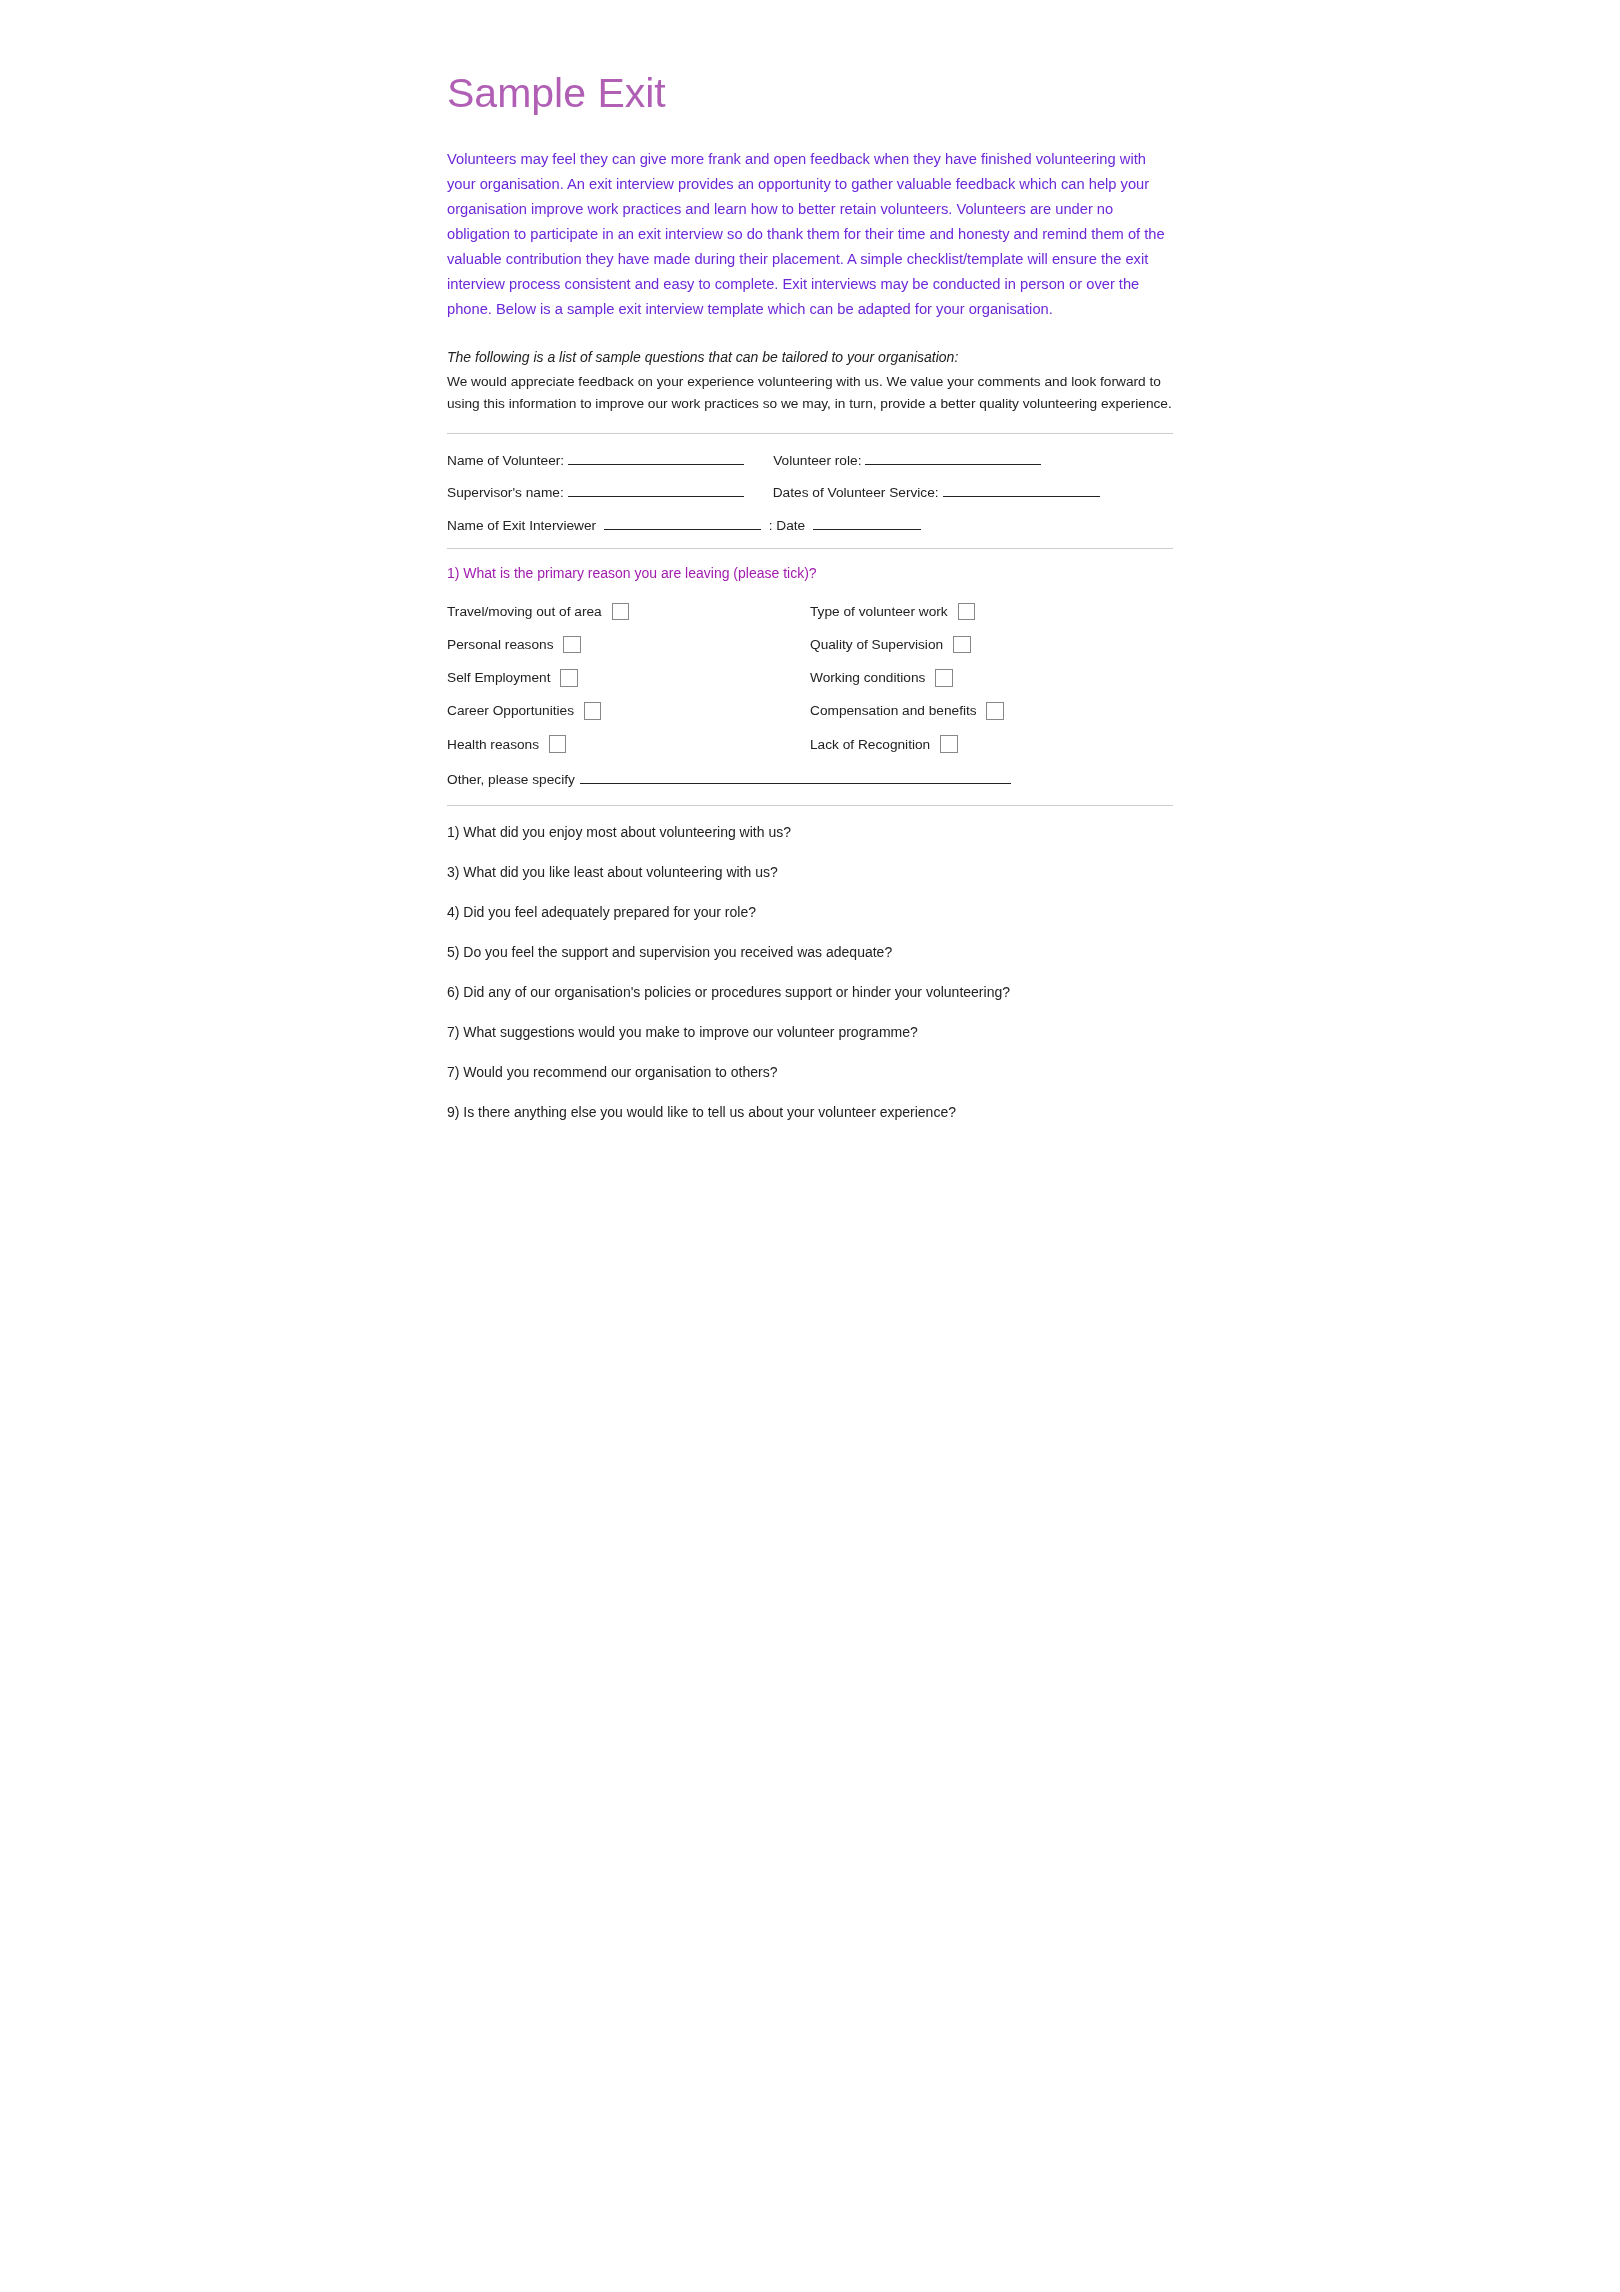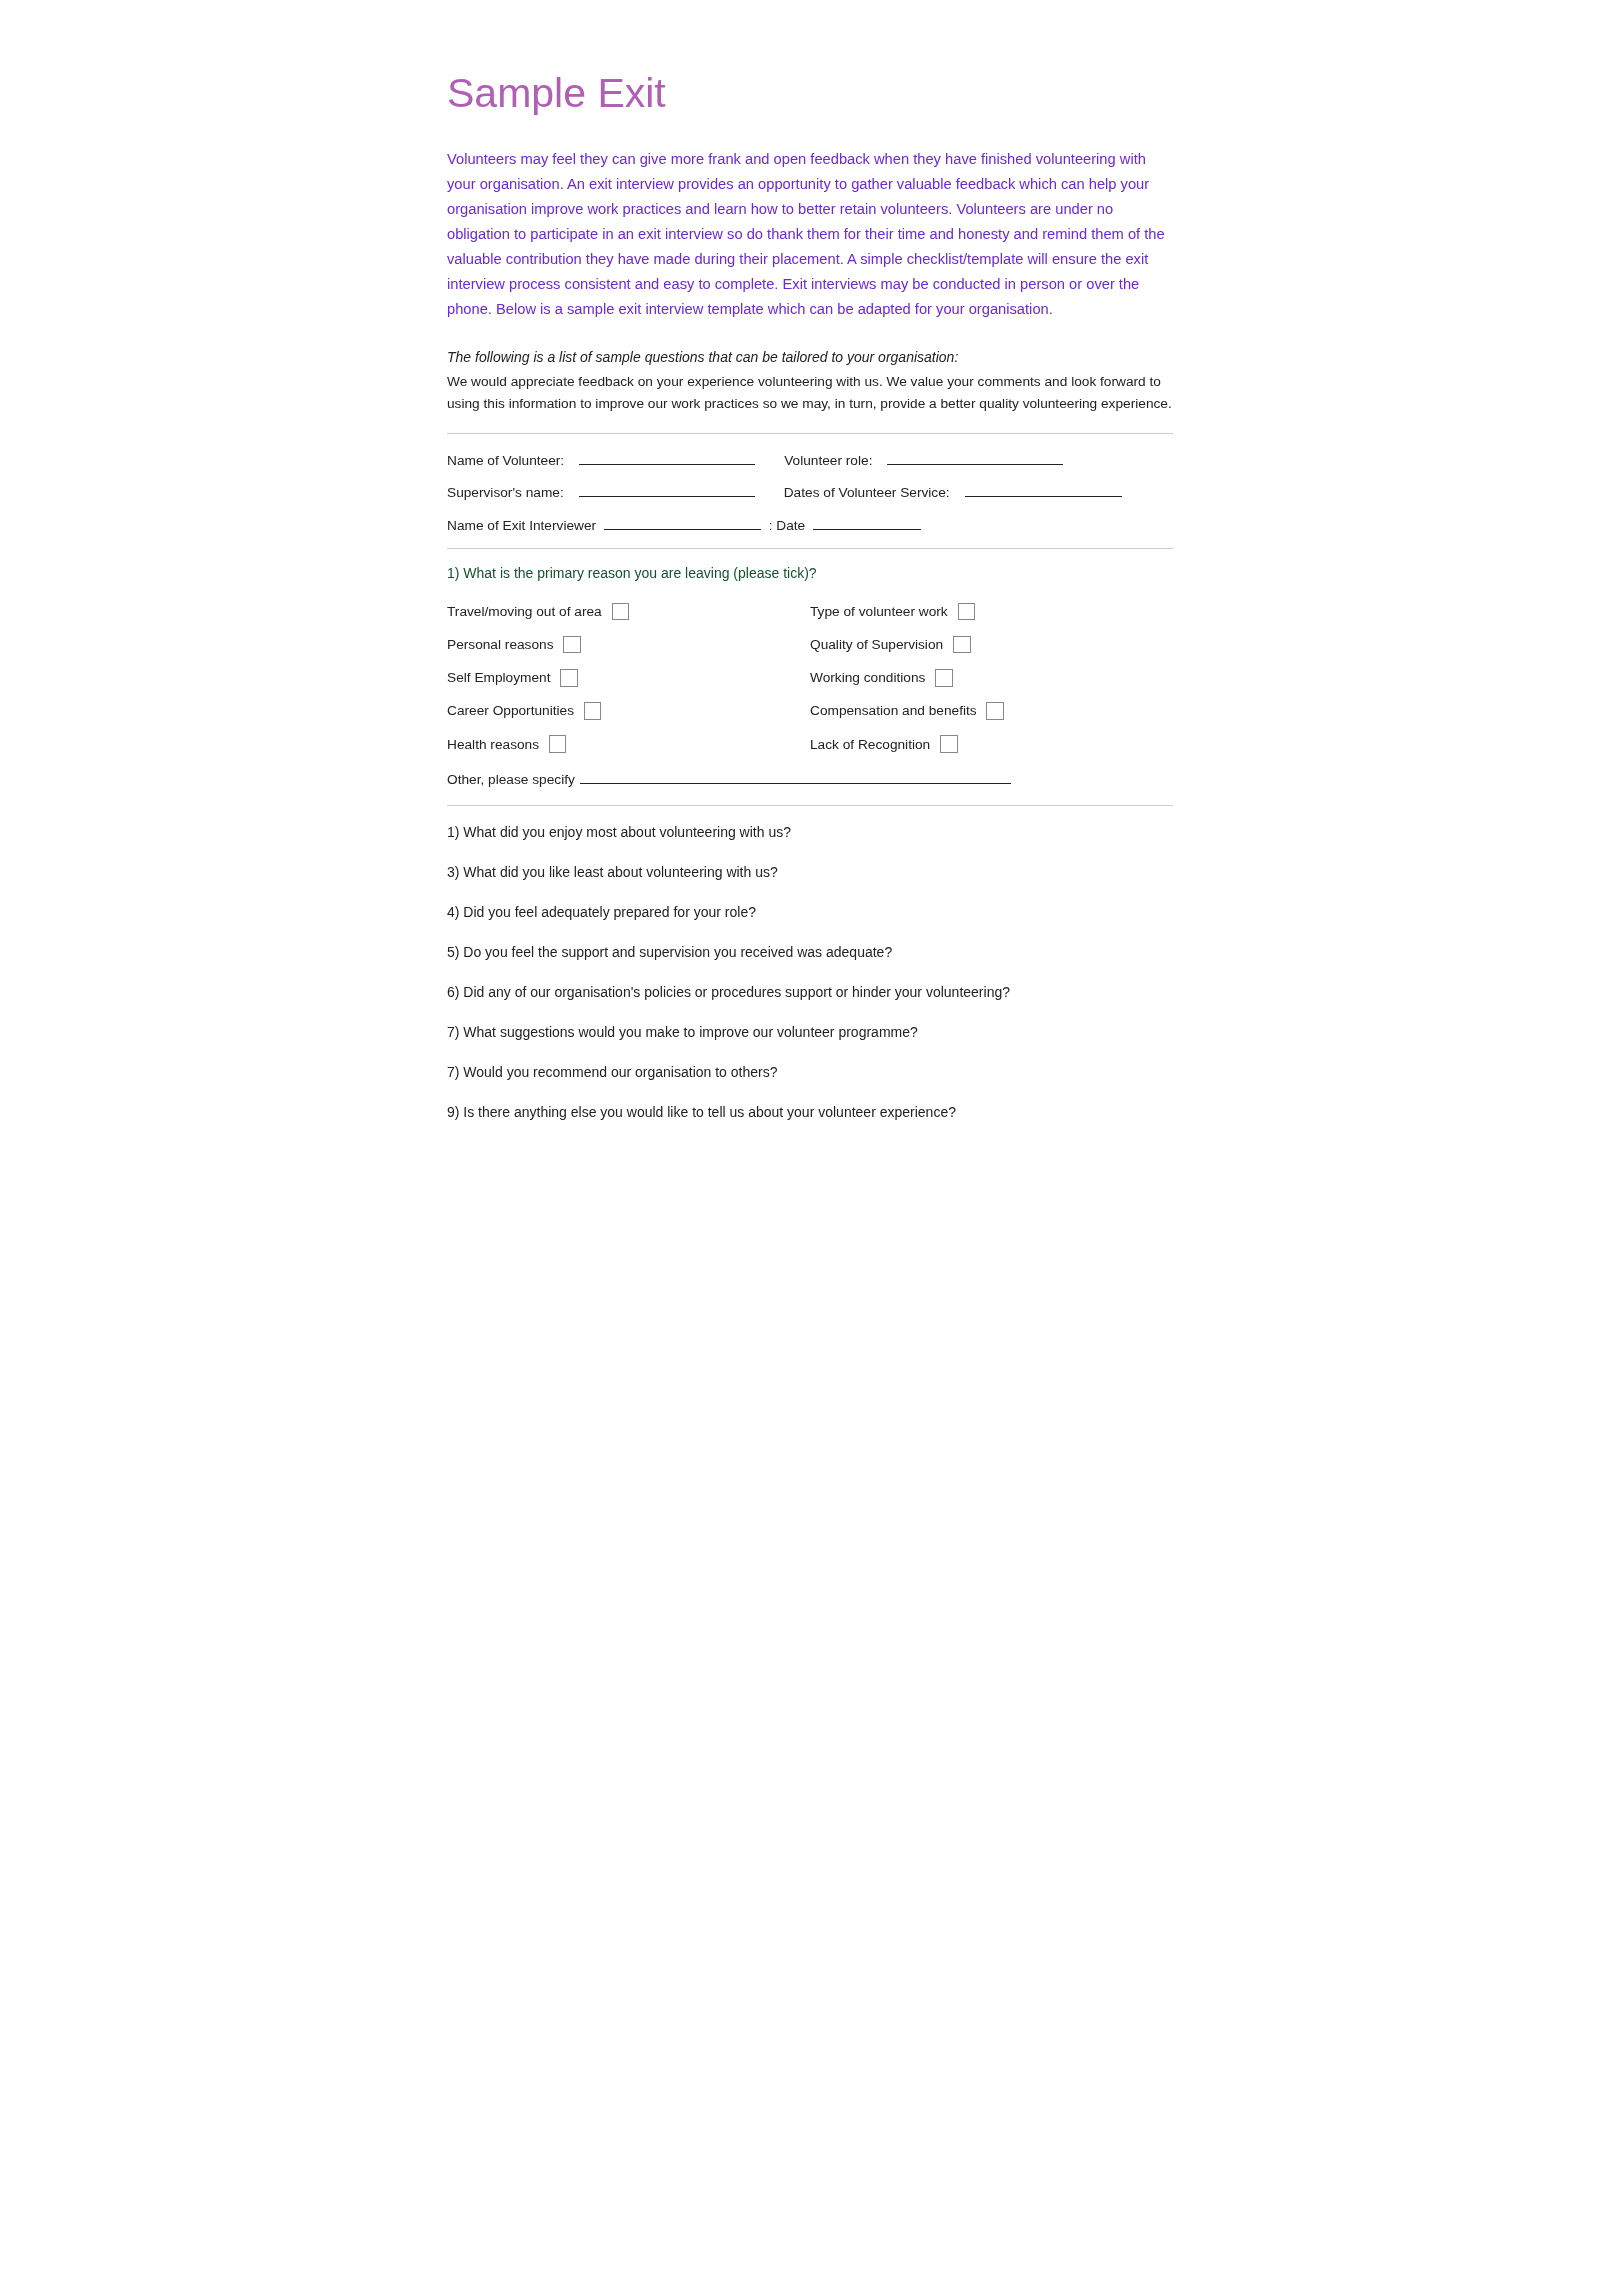--- a/index.html
+++ b/index.html
@@ -96,21 +96,21 @@
     .form-row {
       display: flex;
       align-items: baseline;
       margin-bottom: 13.7px;
       gap: 29px;
     }
 
     .form-field {
       display: flex;
       align-items: baseline;
-      gap: 15px;
+      gap: 4px;
       font-size: 13.7px;
       color: #222;
     }
 
     .form-field span {
       white-space: nowrap;
     }
 
     .underline {
       display: inline-block;
@@ -130,21 +130,21 @@
     .underline-lg {
       min-width: 176px;
     }
 
     .question-section {
       margin-bottom: 9.8px;
     }
 
     .question-label {
       font-size: 14px;
-      color: #14532d;
+      color: #a21caf;
       margin-bottom: 13.7px;
     }
 
     .checkbox-grid {
       display: grid;
       grid-template-columns: 1fr 1fr;
       gap: 0;
       margin-bottom: 7.8px;
     }
 

